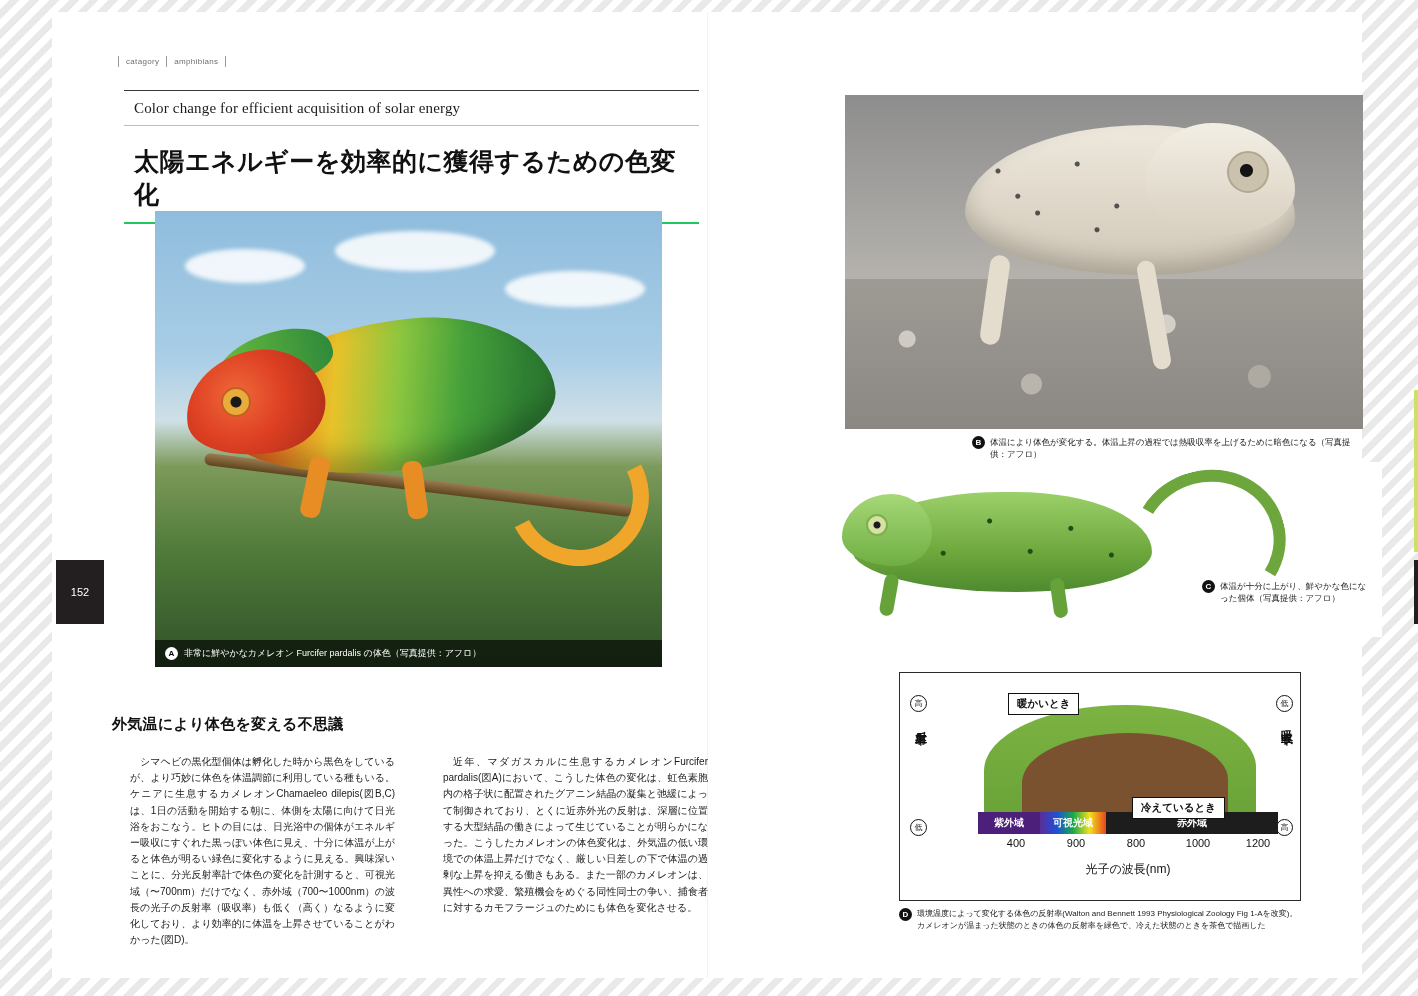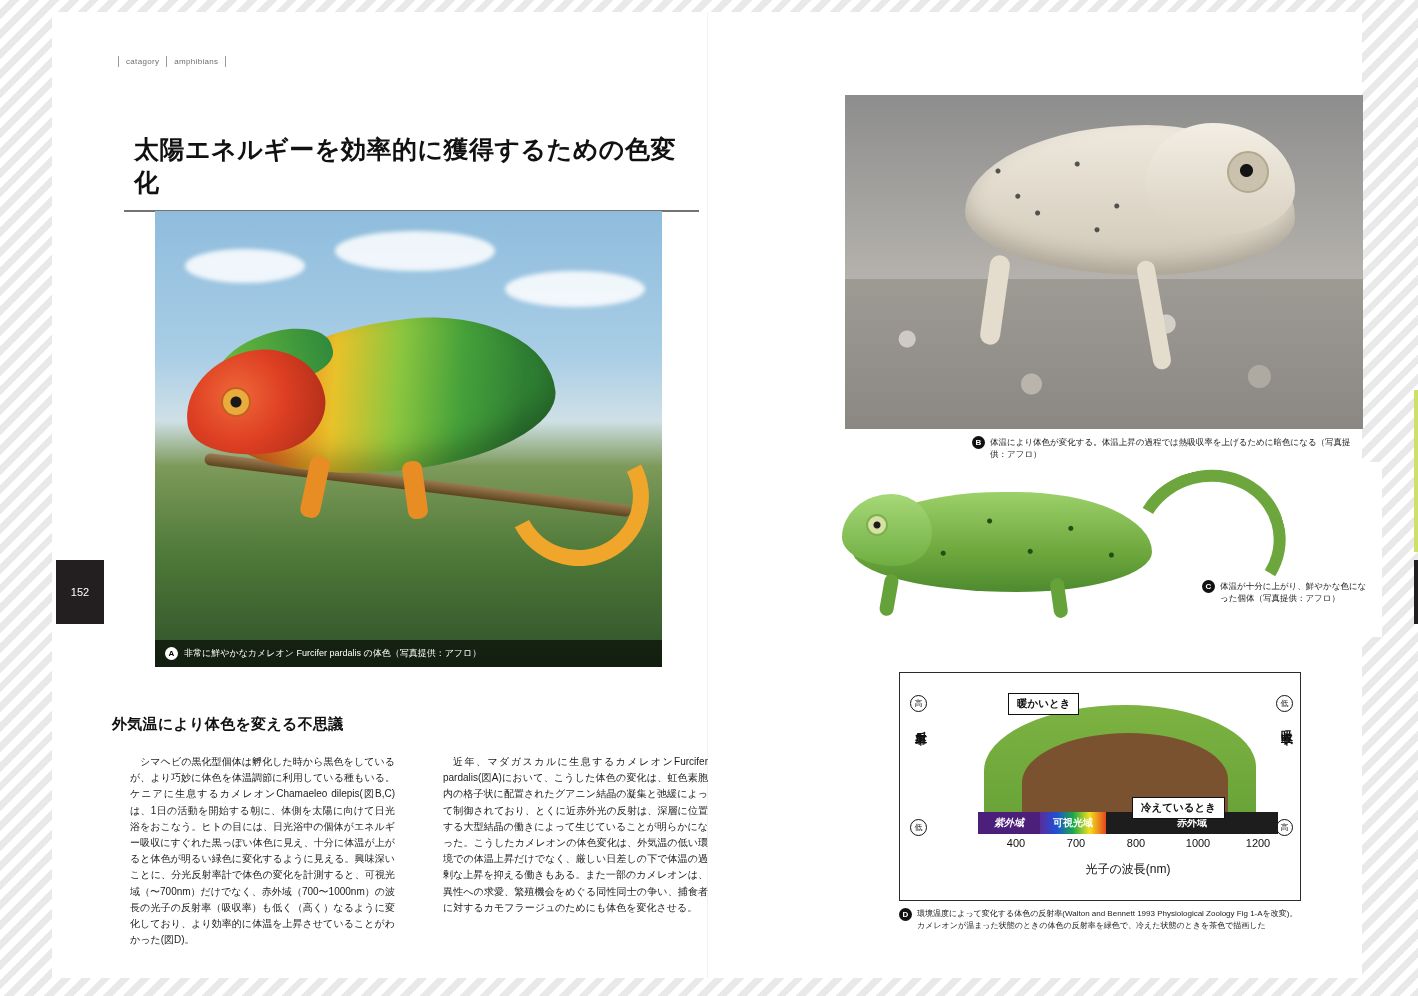--- a/index.html
+++ b/index.html
@@ -25,22 +25,22 @@
   }
   .catrule{display:inline-block;width:1px;height:11px;background:#9a9a9a;}
 
   .eng-title{
     position:absolute;left:72px;top:78px;width:565px;
     border-top:1px solid #3a3a3a;border-bottom:1px solid #bdbdbd;
     padding:9px 0 8px 10px;
     font-family:"Liberation Serif", serif;font-size:15px;color:#1c1c1c;letter-spacing:.01em;
   }
   .jp-title{
-    position:absolute;left:72px;top:112px;width:565px;
-    padding:9px 0 11px 10px;border-bottom:2px solid #737373;
+    position:absolute;left:72px;top:124px;width:565px;
+    padding:9px 0 11px 10px;border-bottom:2px solid #22c55e;
     font-family:"DejaVu Sans", sans-serif;font-weight:bold;font-size:25px;color:#111;letter-spacing:.02em;
   }
 
   .photo-a{
     position:absolute;left:103px;top:199px;width:507px;height:456px;overflow:hidden;
     background:linear-gradient(#8fbcdd 0%,#a9cee6 32%,#cfe0e6 46%,#7d9a5a 56%,#4f7a39 75%,#31502a 100%);
   }
   .cloud{position:absolute;background:rgba(255,255,255,.85);border-radius:50%;filter:blur(2px);}
   .cham-body{
     position:absolute;left:70px;top:110px;width:330px;height:150px;
@@ -189,21 +189,21 @@
   .curve-green{
     position:absolute;left:6px;top:18px;width:272px;height:108px;
     background:linear-gradient(#7cb342,#6aa338);
     border-radius:60% 55% 0 0 / 70% 66% 0 0;
   }
   .curve-brown{
     position:absolute;left:44px;top:46px;width:206px;height:80px;
     background:#7a5230;border-radius:52% 48% 0 0 / 62% 58% 0 0;
   }
   .spectrum{position:absolute;left:0;top:125px;width:300px;height:22px;display:flex;}
-  .sp-uv{width:62px;background:#4b1f7a;color:#fff;font-style:italic;}
+  .sp-uv{width:62px;background:#4b1f7a;color:#fff;}
   .sp-vis{width:66px;background:linear-gradient(90deg,#5b2d9a,#1f4fd8,#19a84b,#f2e11c,#e8461d);color:#fff;}
   .sp-ir{flex:1;background:#1d1d1d;color:#fff;}
   .spectrum div{display:flex;align-items:center;justify-content:center;font-size:10px;font-weight:bold;}
   .ticks{position:absolute;left:0;top:150px;width:300px;display:flex;font-size:11px;color:#111;}
   .ticks span{position:absolute;transform:translateX(-50%);}
   .axis-x-label{
     position:absolute;left:78px;top:188px;width:300px;text-align:center;font-size:12px;font-weight:normal;color:#111;
   }
   .vlabel{
     position:absolute;writing-mode:vertical-rl;font-size:12px;font-weight:bold;color:#111;letter-spacing:.08em;
@@ -245,20 +245,21 @@
   <div class="gutter"></div>
 
   <div class="category-bar">
     <i class="catrule"></i>
     <span>catagory</span>
     <i class="catrule"></i>
     <span>amphibians</span>
     <i class="catrule"></i>
   </div>
 
+  <div class="eng-title">Color change for efficient acquisition of solar energy</div>
   <div class="jp-title">太陽エネルギーを効率的に獲得するための色変化</div>
 
   <div class="photo-a">
     <div class="cloud" style="left:30px;top:38px;width:120px;height:34px;"></div>
     <div class="cloud" style="left:180px;top:20px;width:160px;height:40px;"></div>
     <div class="cloud" style="left:350px;top:60px;width:140px;height:36px;"></div>
     <div class="branch"></div>
     <div class="cham-tail"></div>
     <div class="cham-body"></div>
     <div class="cham-crest"></div>
@@ -322,21 +323,21 @@
         <div class="curve-green"></div>
         <div class="curve-brown"></div>
       </div>
       <div class="spectrum">
         <div class="sp-uv">紫外域</div>
         <div class="sp-vis">可視光域</div>
         <div class="sp-ir">赤外域</div>
       </div>
       <div class="ticks">
         <span style="left:38px;">400</span>
-        <span style="left:98px;">700</span>
+        <span style="left:98px;">900</span>
         <span style="left:158px;">800</span>
         <span style="left:220px;">1000</span>
         <span style="left:280px;">1200</span>
       </div>
     </div>
 
     <div class="tagbox" style="left:108px;top:20px;">暖かいとき</div>
     <div class="tagbox" style="left:232px;top:124px;">冷えているとき</div>
 
     <div class="axis-x-label">光子の波長(nm)</div>

